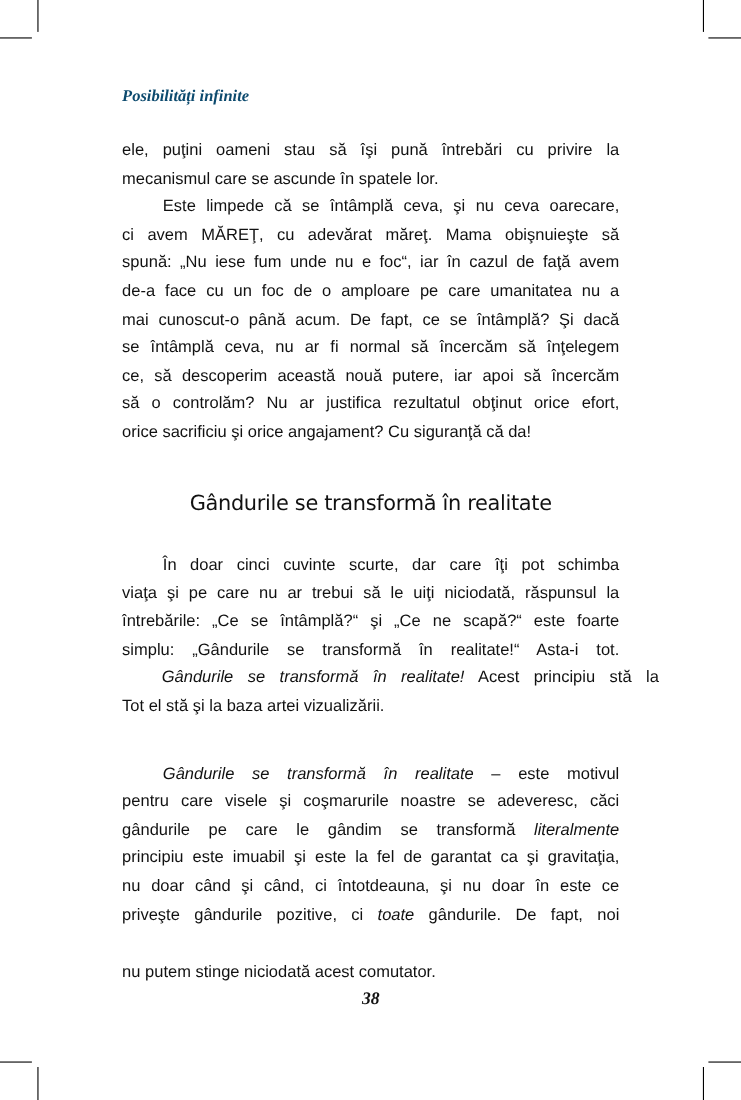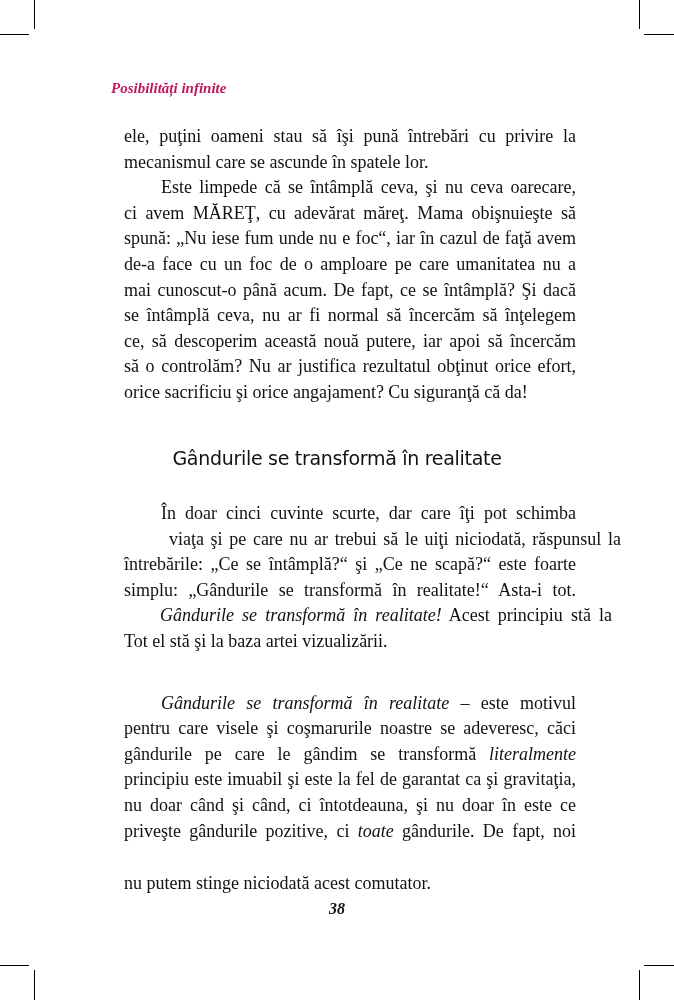--- a/index.html
+++ b/index.html
@@ -1,25 +1,25 @@
 <!DOCTYPE html>
 <html><head>
 <meta charset="utf-8">
 <style>
   html, body { margin: 0; padding: 0; background: #ffffff; }
   body { width: 674px; height: 1000px; position: relative; overflow: hidden; }
   .crop { position: absolute; background: #000; }
   .running-head {
     position: absolute; left: 111px; top: 80px;
     font-family: "Liberation Serif", serif; font-style: italic; font-weight: bold;
-    font-size: 15px; color: #be185d;
+    font-size: 15px; color: #0c4a6e;
   }
   .body-text {
-    position: absolute; left: 124px; top: 124px; width: 452px;
-    font-family: Liberation Serif, serif; font-size: 18px; color: #111;
+    position: absolute; left: 111px; top: 124px; width: 452px;
+    font-family: Liberation Sans, sans-serif; font-size: 15px; color: #111;
     line-height: 25.6px;
   }
   .body-text .line { display: block; text-align: justify; text-align-last: justify; white-space: nowrap; }
   .body-text .line.last { text-align-last: left; }
   .body-text .line.indent { text-indent: 37px; }
   .line-wrap { display: block; height: 25.6px; overflow: visible; }
   .heading {
     position: absolute; left: 0; width: 674px; top: 447px; text-align: center;
     font-family: "DejaVu Sans", sans-serif; font-size: 19px; color: #111;
     letter-spacing: -0.3px;
@@ -82,21 +82,21 @@
     </span>
   </div>
 
 <div class="heading">Gândurile se transformă în realitate</div>
 
 <div class="body-text body-text-2" id="section2">
     <span class="line-wrap">
       <span class="line indent" style="white-space: normal; width: 452px;"><span>În doar cinci cuvinte scurte, dar care îţi pot schimba</span></span>
     </span>
     <span class="line-wrap">
-      <span class="line" style="white-space: normal; width: 452px; margin-left: 45px;"><span>viaţa şi pe care nu ar trebui să le uiţi niciodată, răspunsul la</span></span>
+      <span class="line" style="white-space: normal; width: 452px;"><span>viaţa şi pe care nu ar trebui să le uiţi niciodată, răspunsul la</span></span>
     </span>
     <span class="line-wrap">
       <span class="line" style="white-space: normal; width: 452px;"><span>întrebările: „Ce se întâmplă?“ şi „Ce ne scapă?“ este foarte</span></span>
     </span>
     <span class="line-wrap">
       <span class="line" style="white-space: normal; width: 452px;"><span>simplu: „Gândurile se transformă în realitate!“ Asta-i tot.</span></span>
     </span>
     <span class="line-wrap">
       <span class="line" style="white-space: normal; width: 452px; margin-left: 36px;"><i>Gândurile se transformă în realitate!</i><span> Acest principiu stă la</span></span>
     </span>

